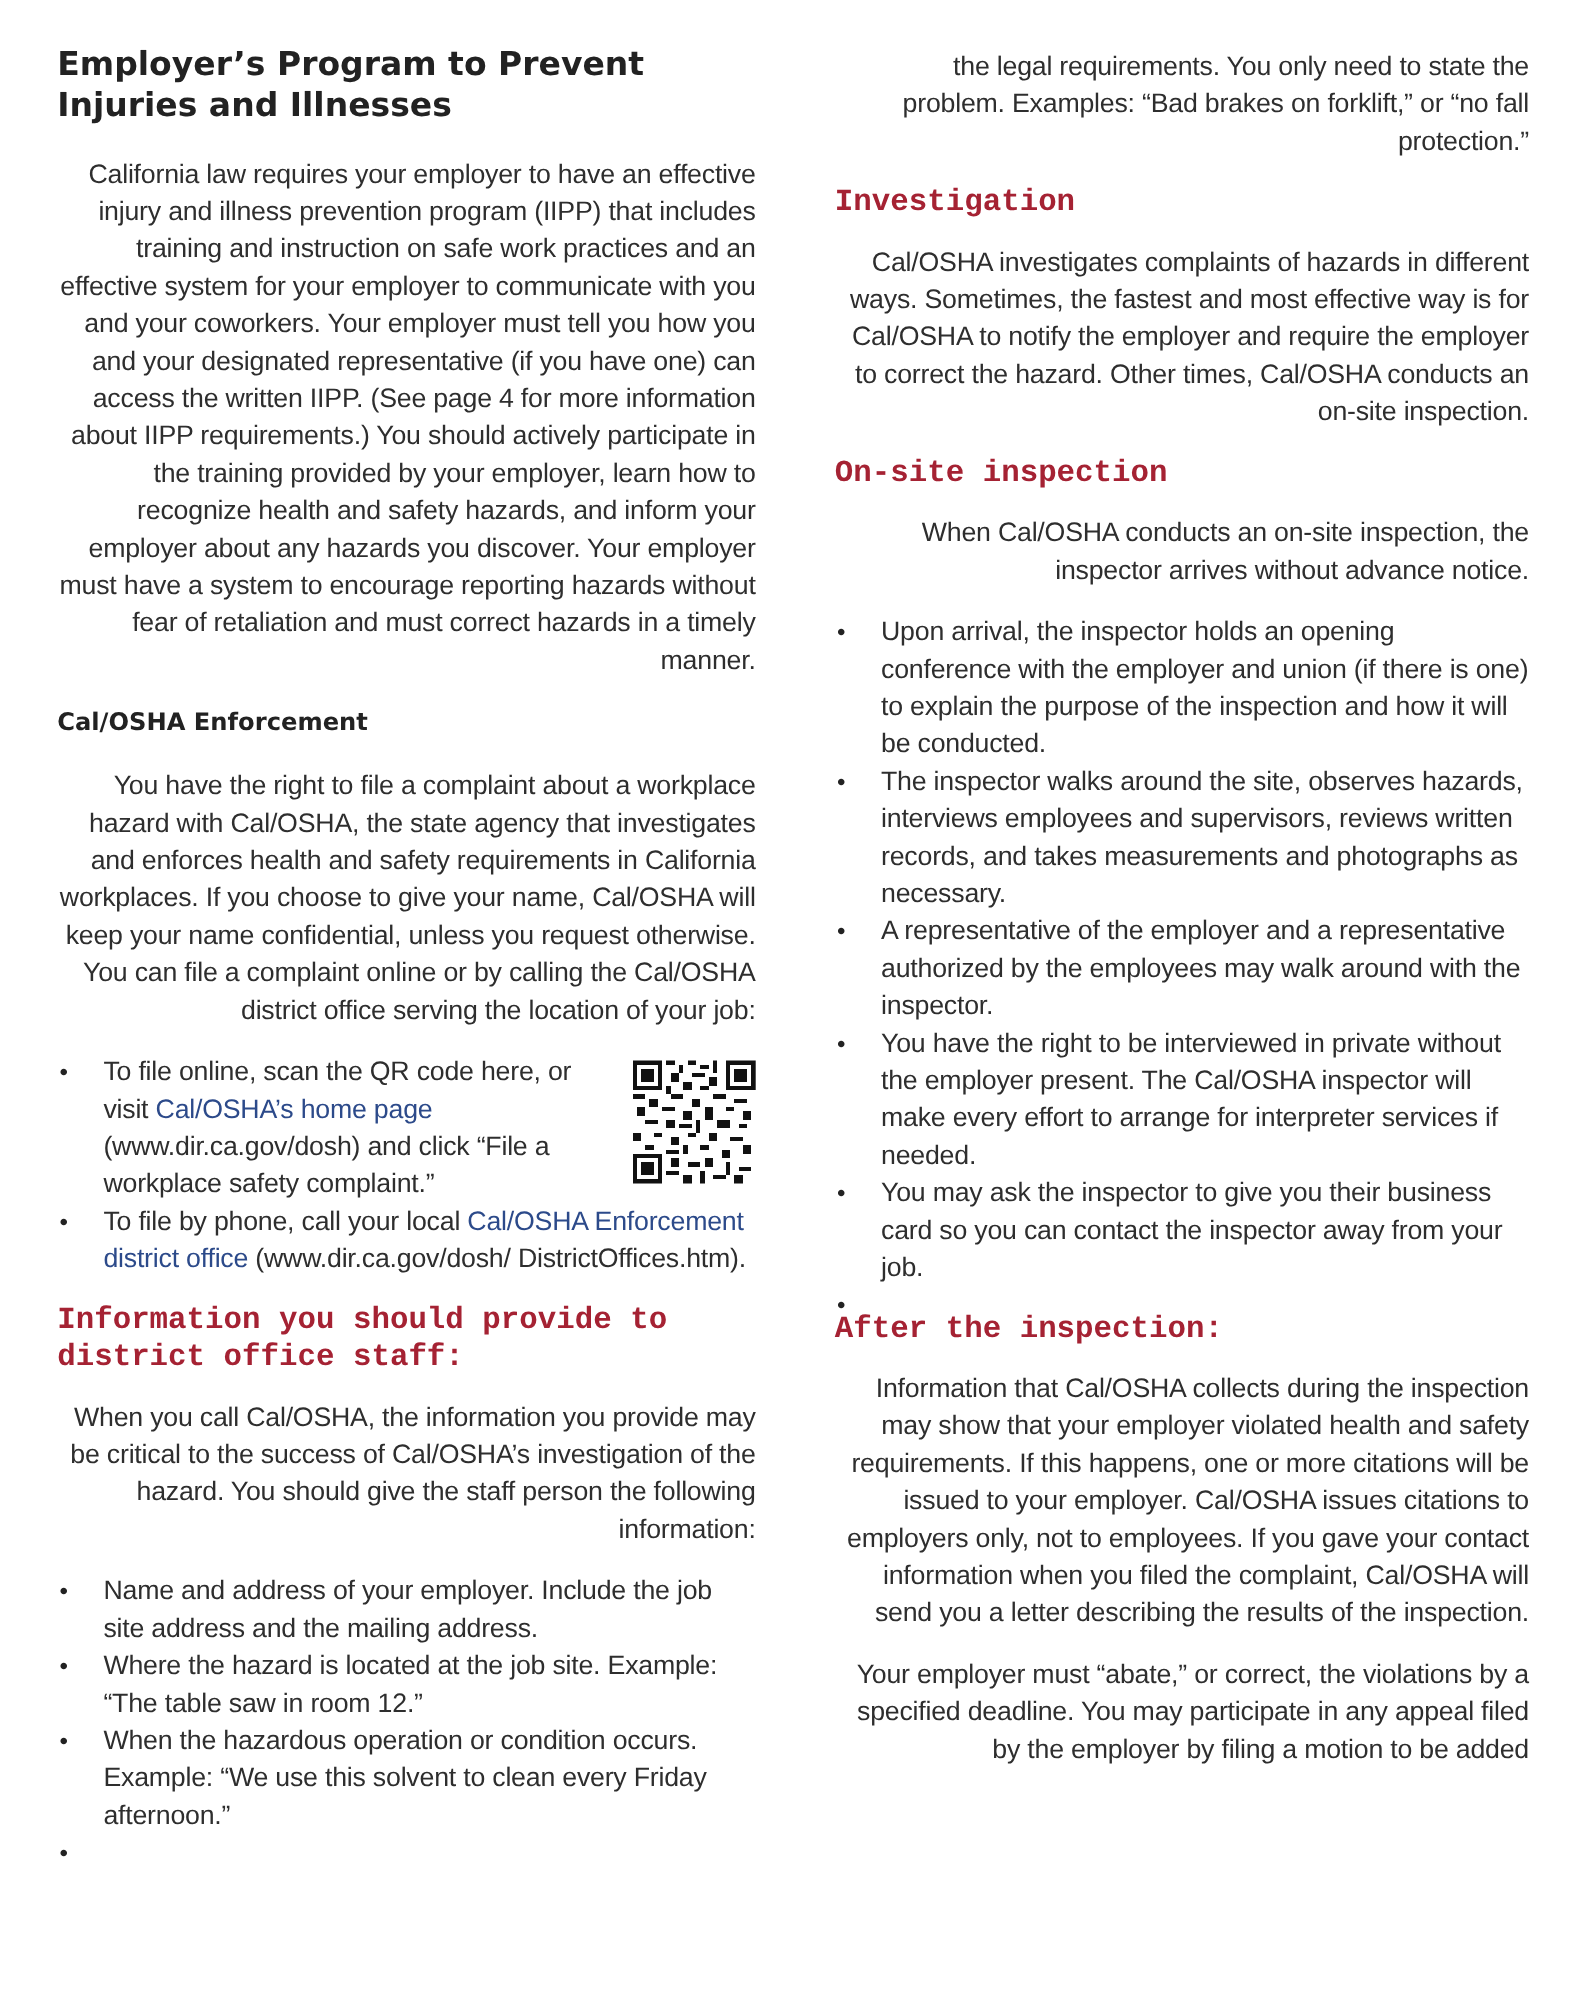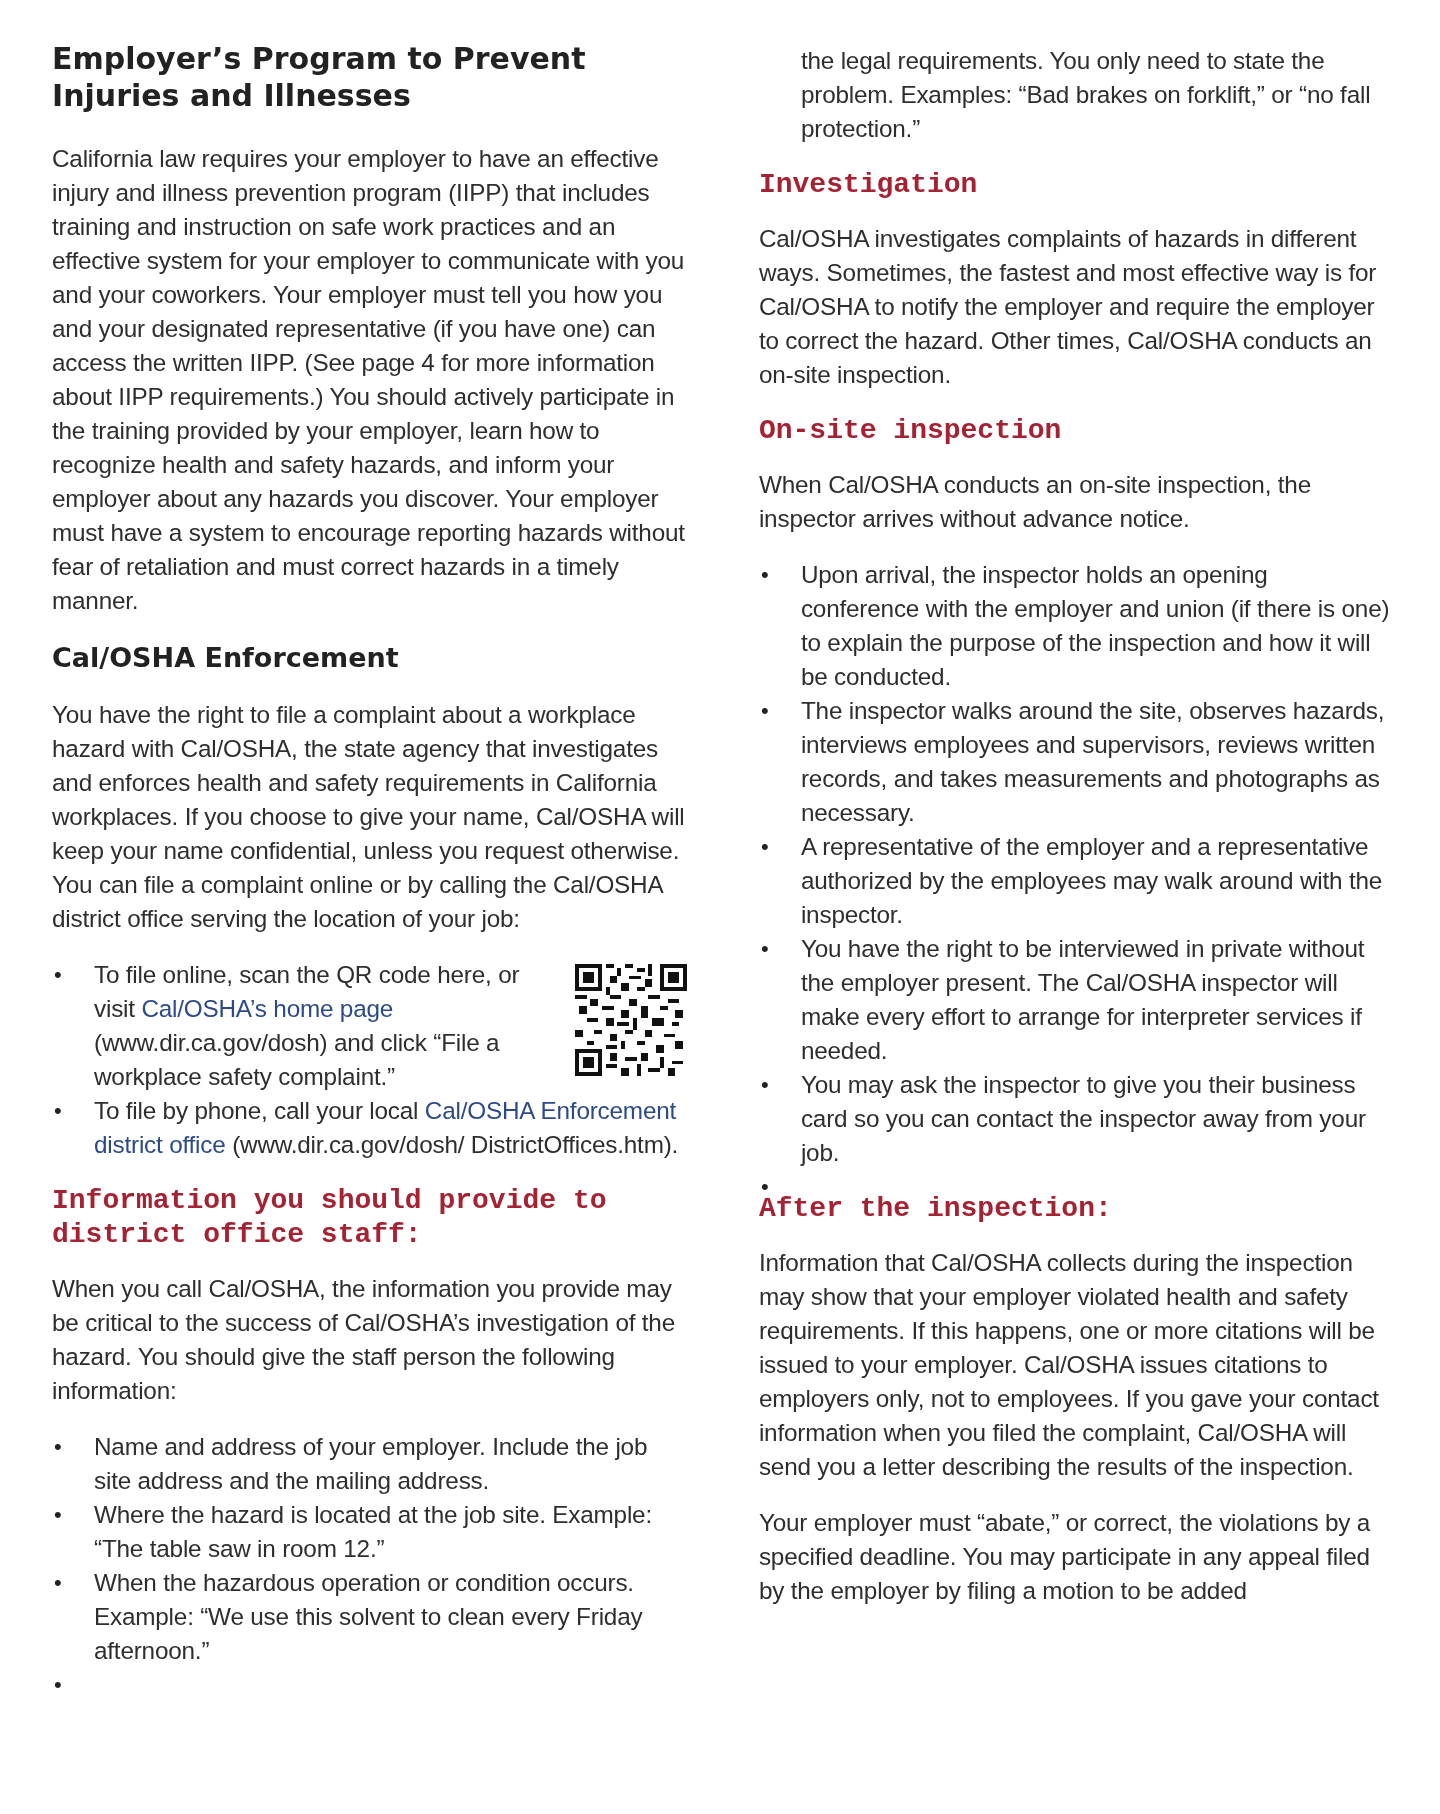--- a/index.html
+++ b/index.html
@@ -14,29 +14,30 @@
     padding: 40px 50px 0 52px;
   }
   .col-left { width: 660px; margin-right: 72px; }
   .col-right { width: 656px; }
   .h-main {
     font-family: "DejaVu Sans", sans-serif; font-weight: bold;
     font-size: 30px; line-height: 37px; color: #222222; margin: 0 0 28px 0;
   }
   .h-dark {
     font-family: "DejaVu Sans", sans-serif; font-weight: bold;
-    font-size: 27px; line-height: 36px; color: #222222; margin: 18px 0 22px 0;
+    font-size: 22px; line-height: 36px; color: #222222; margin: 18px 0 22px 0;
   }
   .h-red {
     font-family: Liberation Mono, monospace; font-weight: bold;
     font-size: 28px; line-height: 34px; color: #a52233; margin: 16px 0 20px 0;
   }
   p.body {
     font-size: 24.3px; line-height: 34px; margin: 0 0 22px 0; color: #2e2e2e;
     letter-spacing: -0.2px;
+    text-align: right;
   }
   ul.bullets { list-style: none; margin: 0 0 22px 0; padding: 0; }
   ul.bullets li {
     position: relative; padding-left: 42px;
     font-size: 24.3px; line-height: 34px; color: #2e2e2e; letter-spacing: -0.2px;
   }
   ul.bullets li .dot {
     position: absolute; left: 2px; top: 0; font-size: 22px; color: #222;
   }
   .link { color: #2c4a8a; font-weight: normal; }

